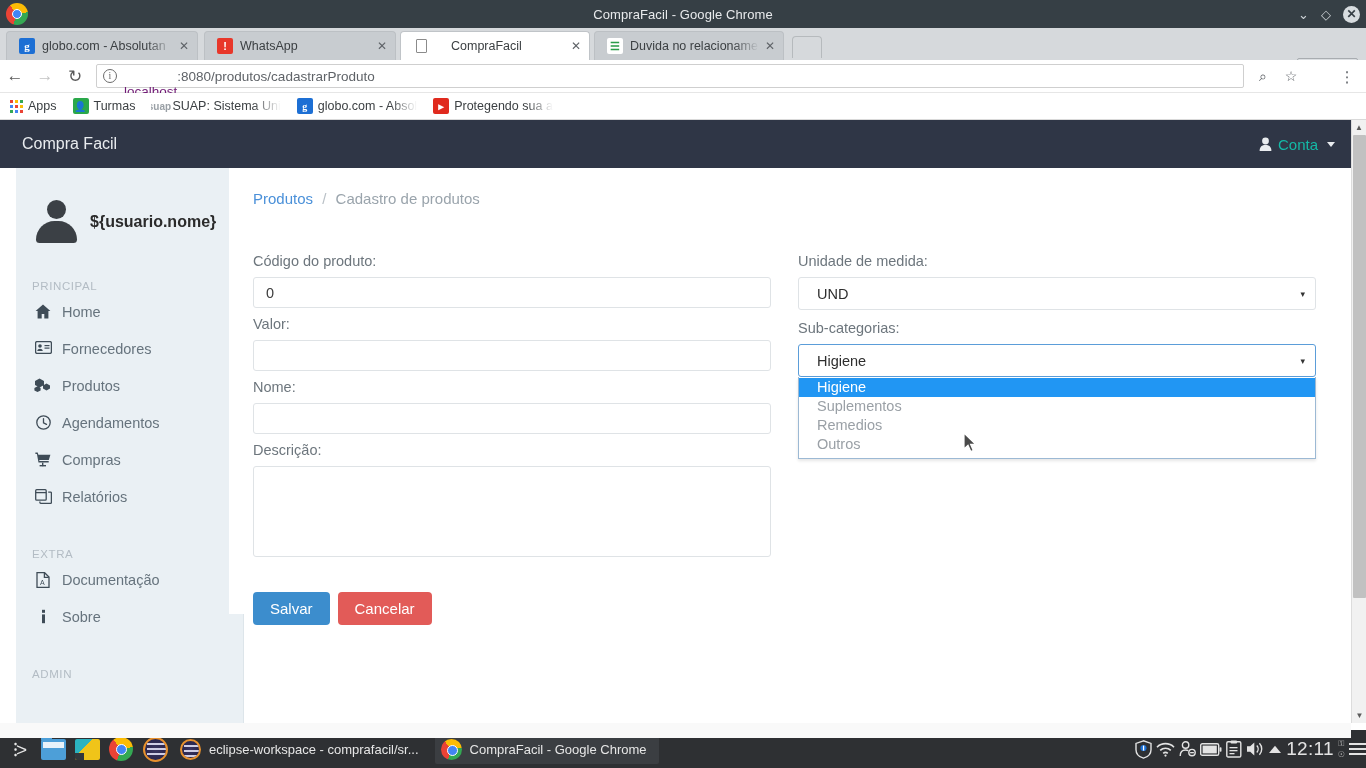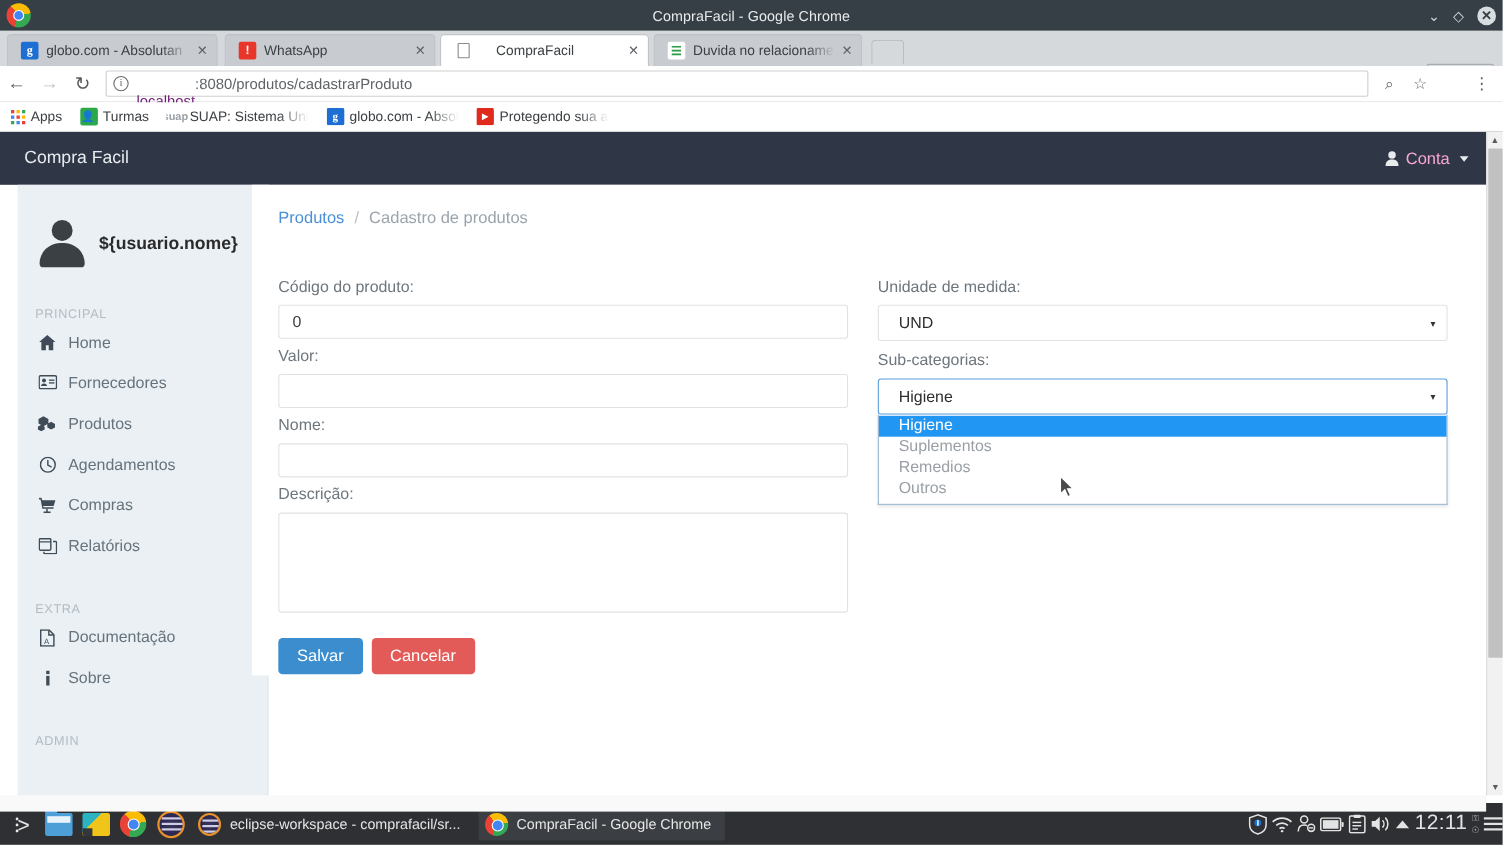--- a/index.html
+++ b/index.html
@@ -169,21 +169,21 @@
   }
 
   
   .appnav {
     position: absolute; top: 0; left: 0; width: 1351px; height: 48px;
     background: #2f3646;
     display: flex; align-items: center; justify-content: space-between;
     padding: 0 16px 0 22px;
   }
   .brand { color: #e9ecef; font-size: 16px; }
-  .account { color: #f9a8d4; font-size: 15px; display: flex; align-items: center; gap: 6px; }
+  .account { color: #14b8a6; font-size: 15px; display: flex; align-items: center; gap: 6px; }
   .caret-down {
     width: 0; height: 0; border-left: 4.5px solid transparent;
     border-right: 4.5px solid transparent; border-top: 5px solid #e9ecef;
     margin-left: 3px;
   }
 
   
   .sidebar {
     position: absolute; top: 48px; left: 16px; width: 228px; height: 570px;
     background: #eaf0f4;
@@ -250,21 +250,21 @@
     border: 1px solid #9cb9d4; border-top: none;
     box-shadow: 0 2px 3px rgba(0,0,0,.10);
     padding: 1px 0 4px 0;
   }
   .dd-opt { font-size: 14.5px; color: #9aa0a6; padding: 1px 0 1px 18px; line-height: 17px; }
   .dd-opt.sel { background: #2196f3; color: #fff; }
 
   .btnrow { margin-top: 18px; display: flex; gap: 8px; }
   .btn {
     border: none; border-radius: 4px; color: #fff; font-size: 15px;
-    padding: 8px 17px; font-family: "Liberation Sans", sans-serif; cursor: pointer;
+    padding: 8px 17px; font-family: "Liberation Sans", sans-serif; cursor: pointer; margin-top: 13px;
   }
   .btn-primary { background: #3c8dcd; }
   .btn-danger { background: #e25b58; }
 
   
   .cursor { position: absolute; left: 963px; top: 432px; z-index: 40; pointer-events: none; }
 
   
   .pscroll {
     position: absolute; top: 120px; right: 0; width: 15px; height: 603px;

